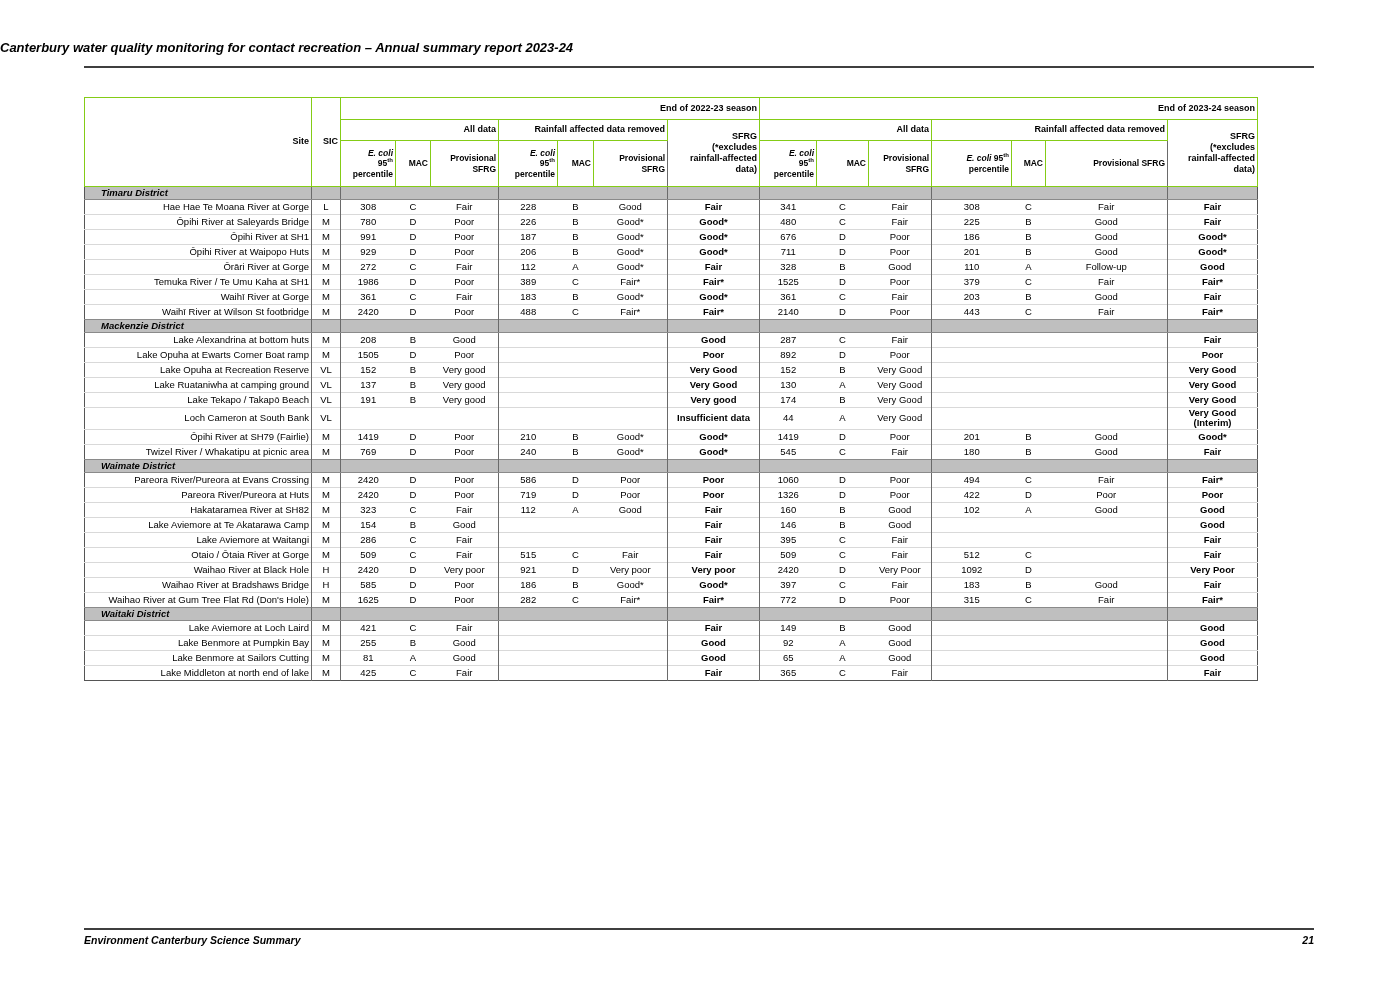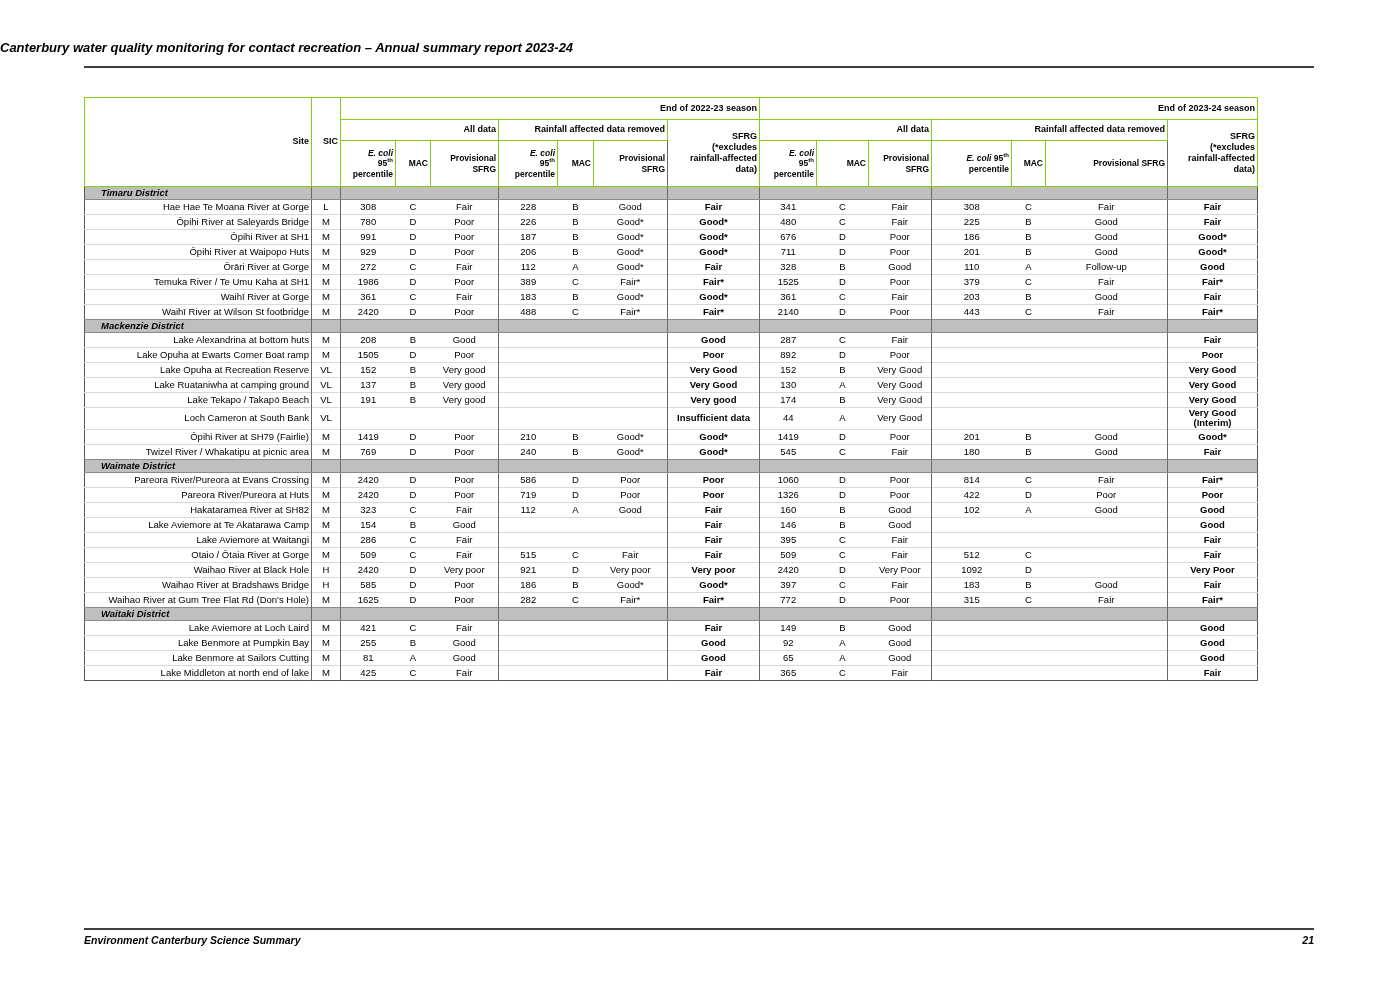--- a/index.html
+++ b/index.html
@@ -480,21 +480,21 @@
             <td class="gl">2420</td>
             <td>D</td>
             <td>Poor</td>
             <td class="gl">586</td>
             <td>D</td>
             <td>Poor</td>
             <td class="gl b">Poor</td>
             <td class="gl">1060</td>
             <td>D</td>
             <td>Poor</td>
-            <td class="gl">814</td>
+            <td class="gl">494</td>
             <td>C</td>
             <td>Fair</td>
             <td class="gl b">Fair*</td>
           </tr>
           <tr>
             <td class="site">Pareora River/Pureora at Huts</td>
             <td class="gl">M</td>
             <td class="gl">2420</td>
             <td>D</td>
             <td>Poor</td>

